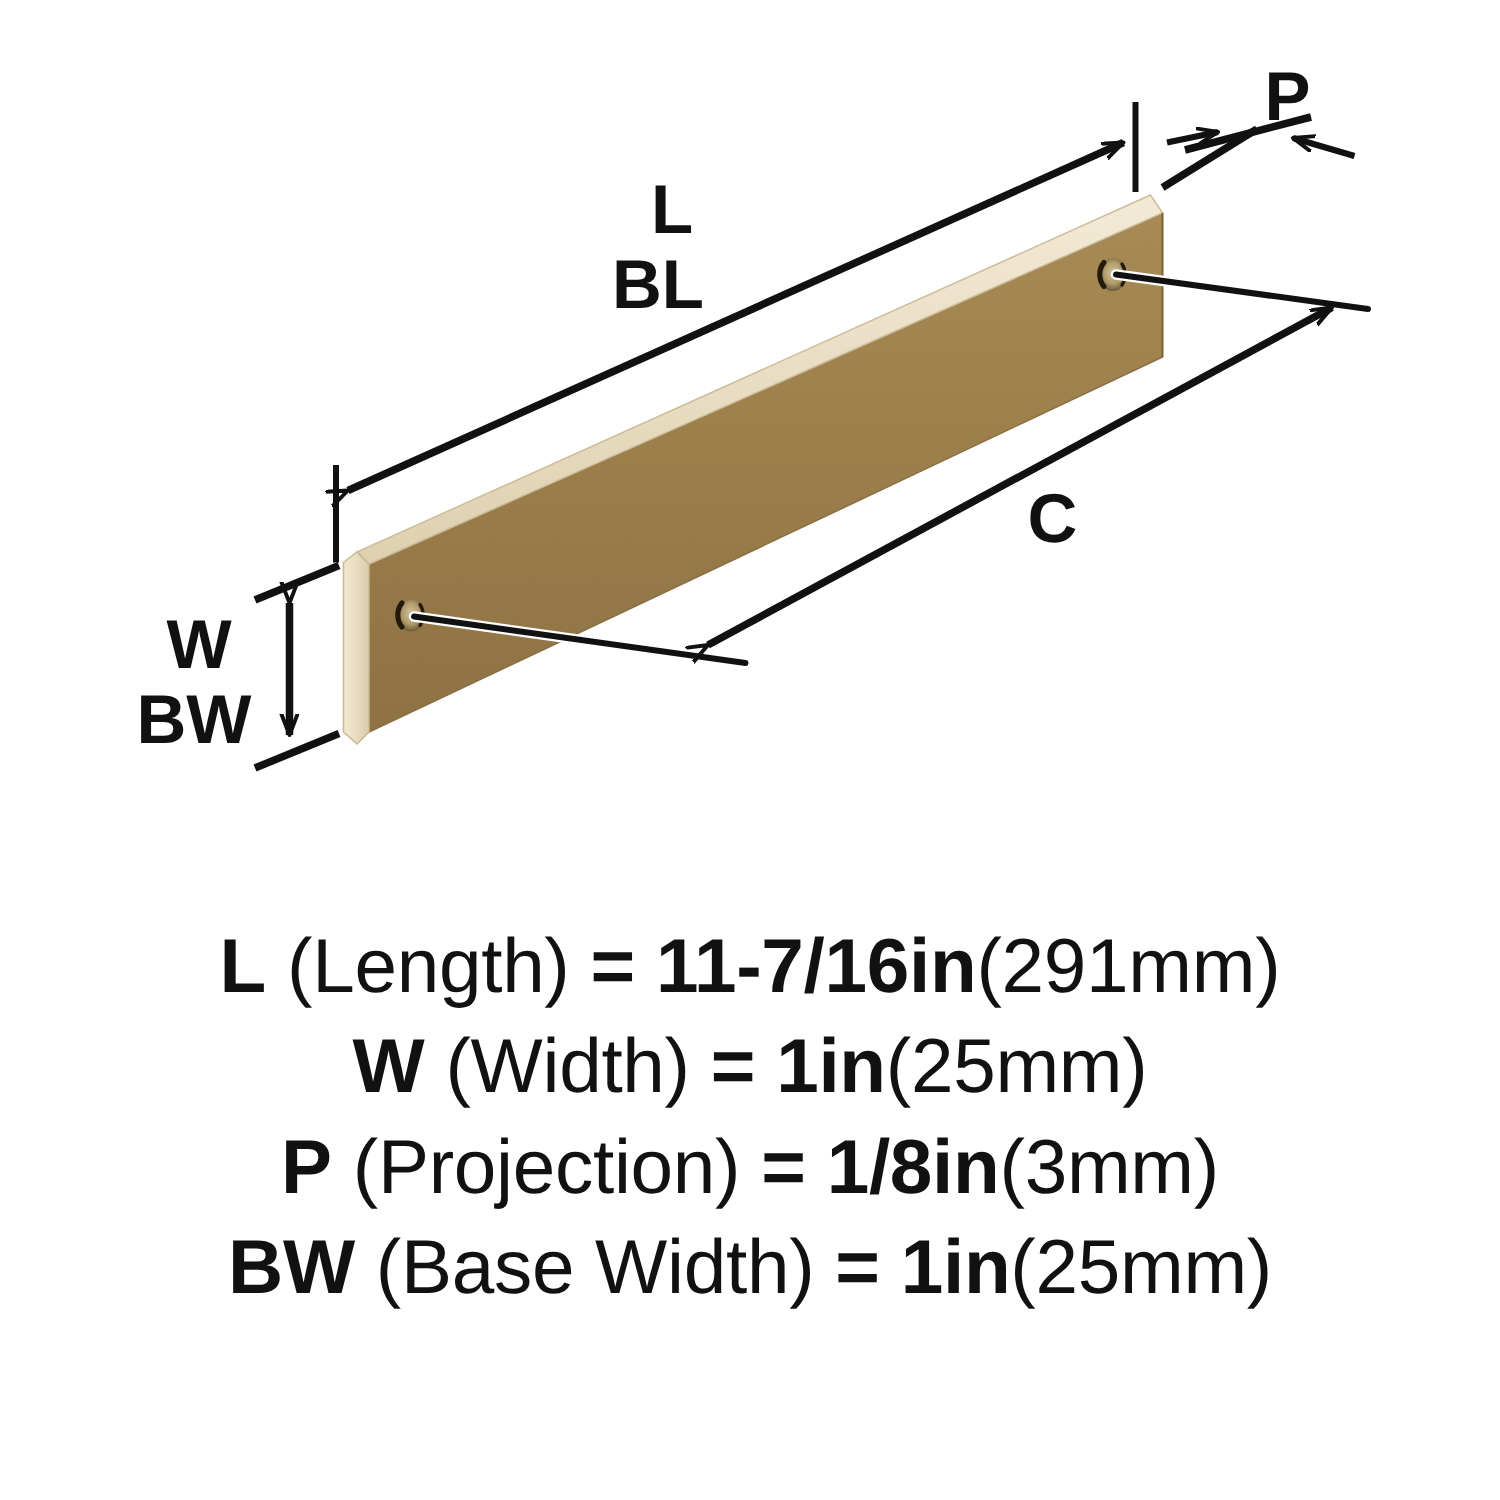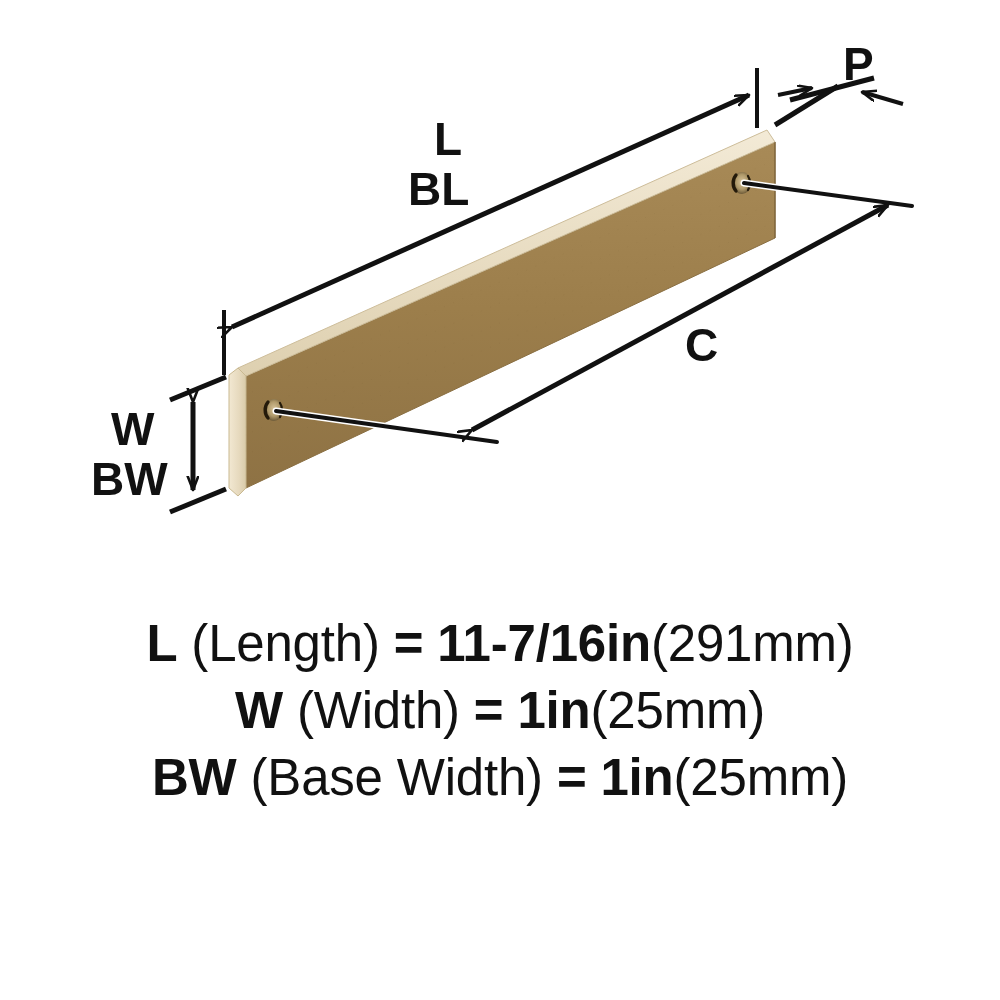--- a/index.html
+++ b/index.html
@@ -199,20 +199,23 @@
 <div id="legend">
 
   <div class="legend-row">
     <span class="sym">L</span><span class="sp"> </span><span class="name">(Length)</span><span class="sp"> </span><span class="eq">=</span><span class="sp"> </span><span class="val">11-7/16in</span><span class="metric">(291mm)</span>
   </div>
 
   <div class="legend-row">
     <span class="sym">W</span><span class="sp"> </span><span class="name">(Width)</span><span class="sp"> </span><span class="eq">=</span><span class="sp"> </span><span class="val">1in</span><span class="metric">(25mm)</span>
   </div>
 
+  <div class="legend-row">
+    <span class="sym">P</span><span class="sp"> </span><span class="name">(Projection)</span><span class="sp"> </span><span class="eq">=</span><span class="sp"> </span><span class="val">1/8in</span><span class="metric">(3mm)</span>
+  </div>
 
 
 
   <div class="legend-row">
     <span class="sym">BW</span><span class="sp"> </span><span class="name">(Base Width)</span><span class="sp"> </span><span class="eq">=</span><span class="sp"> </span><span class="val">1in</span><span class="metric">(25mm)</span>
   </div>
 
 </div>
 
 </body></html>

